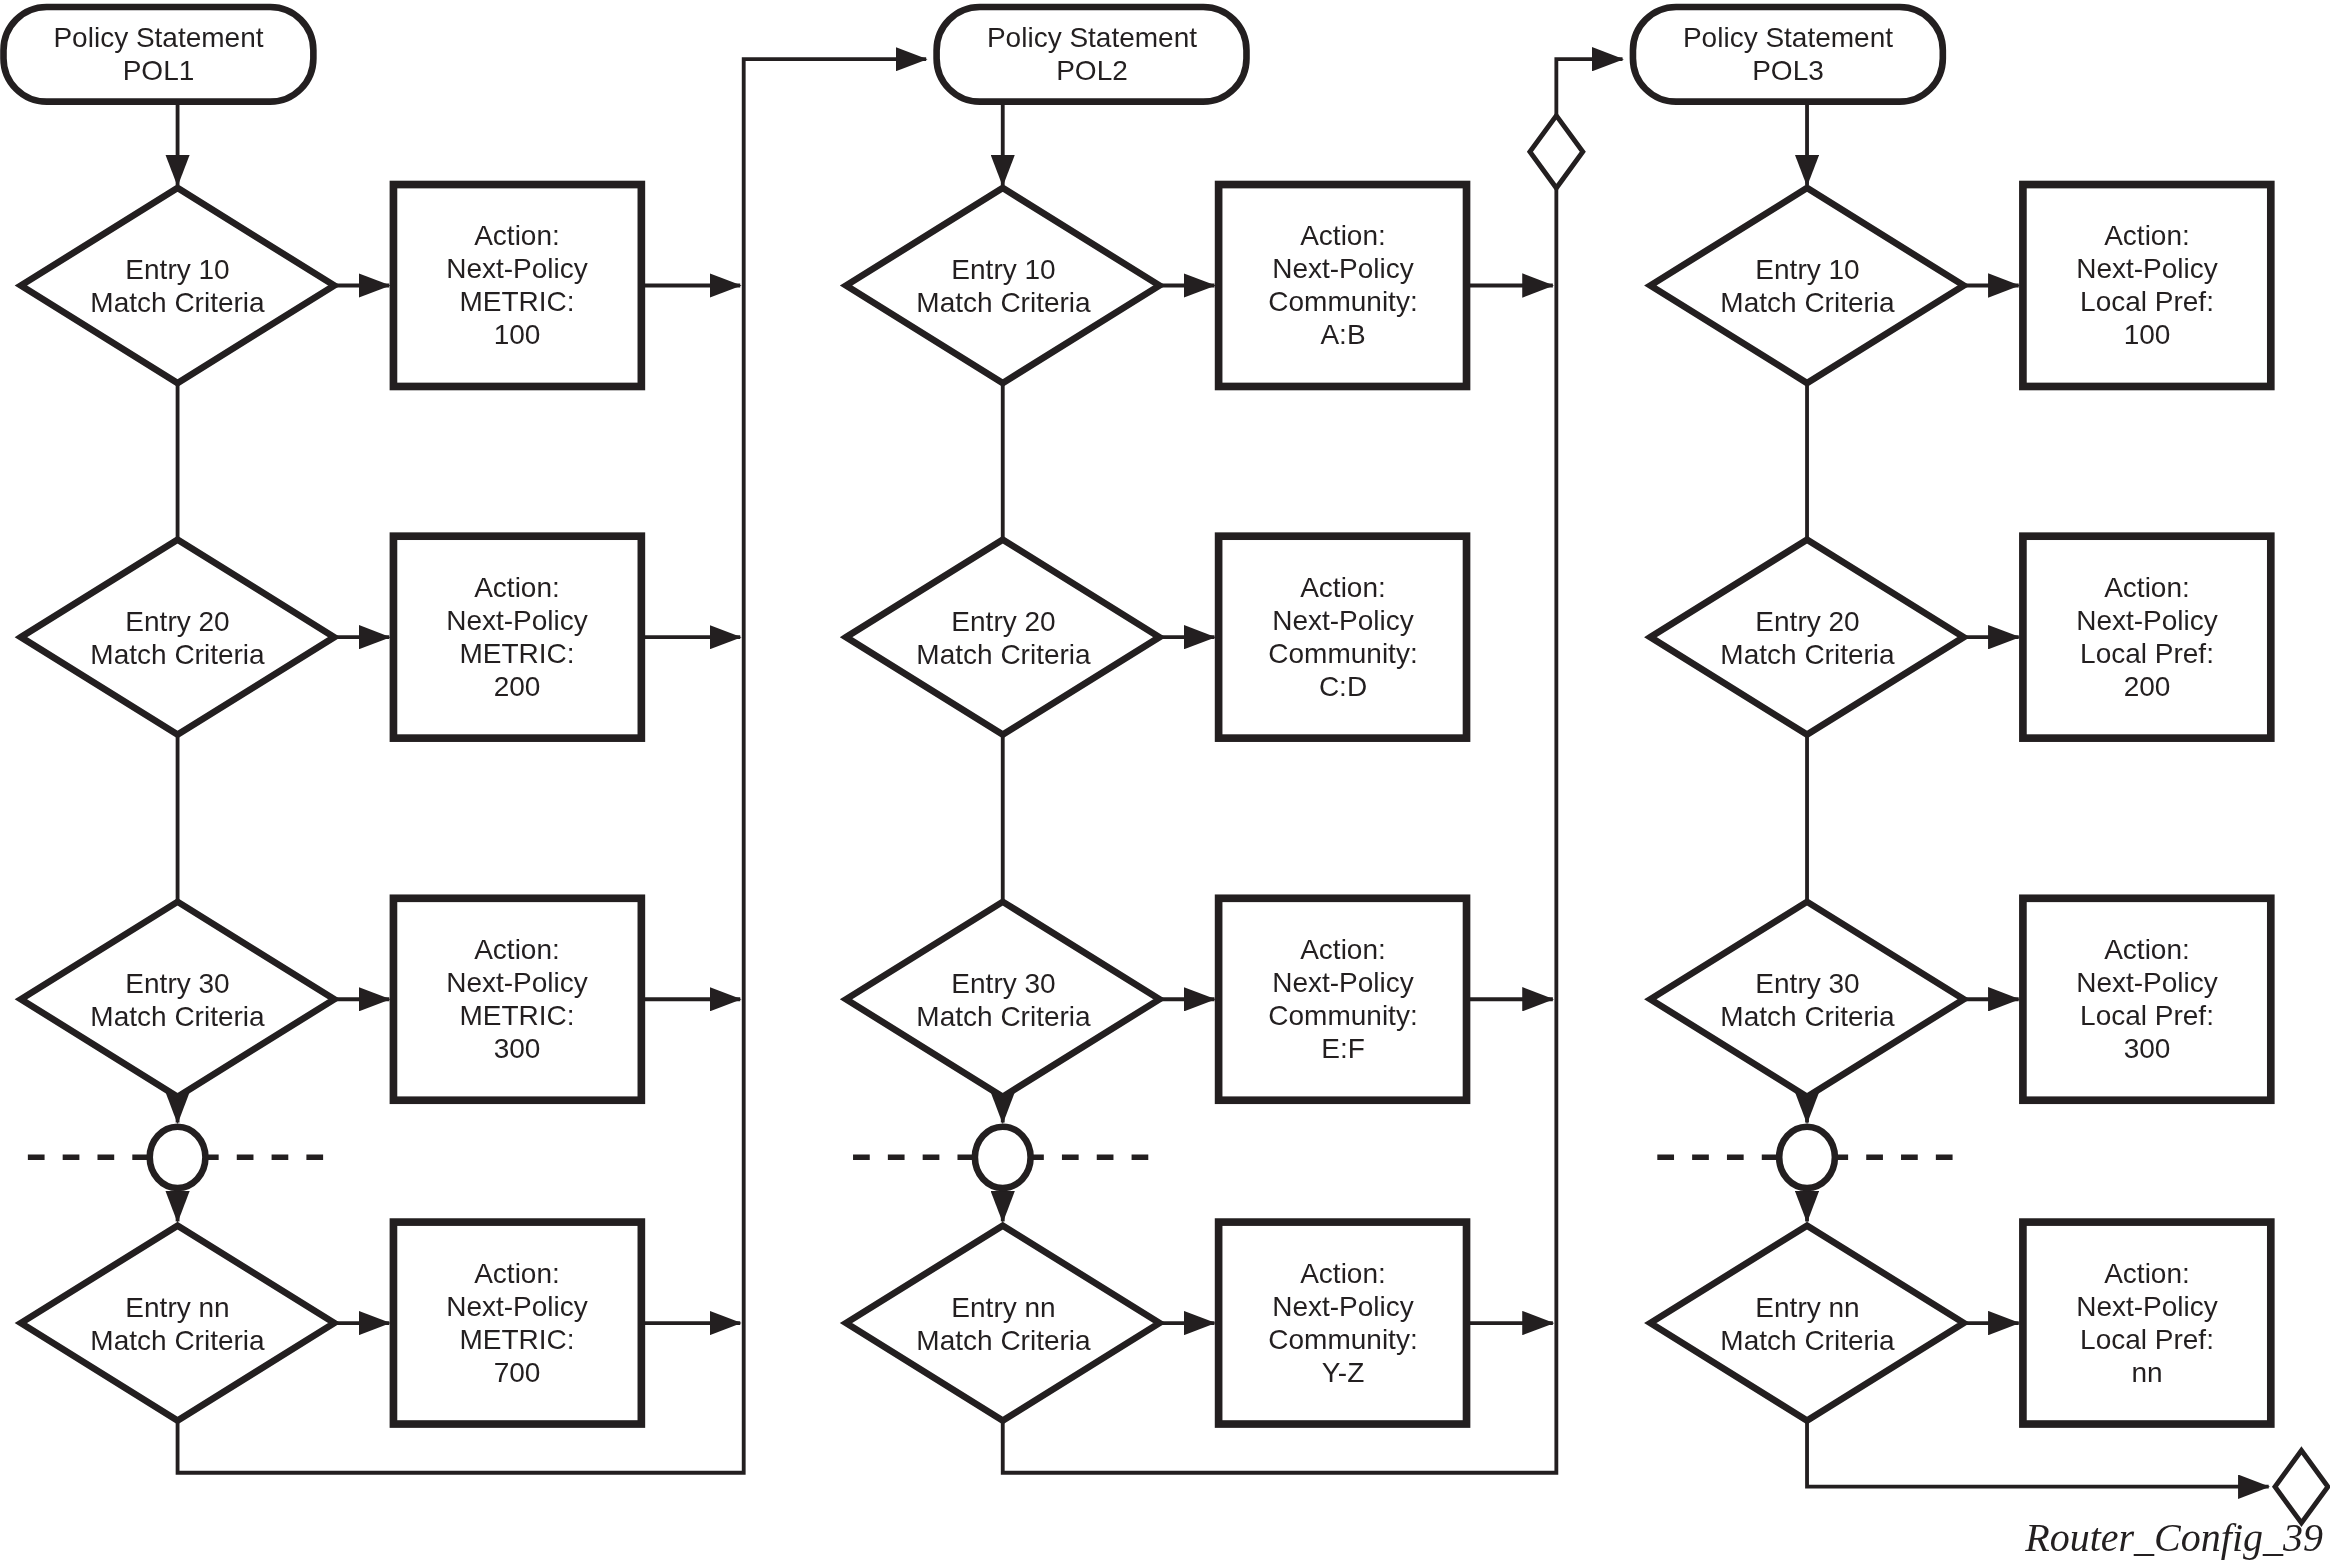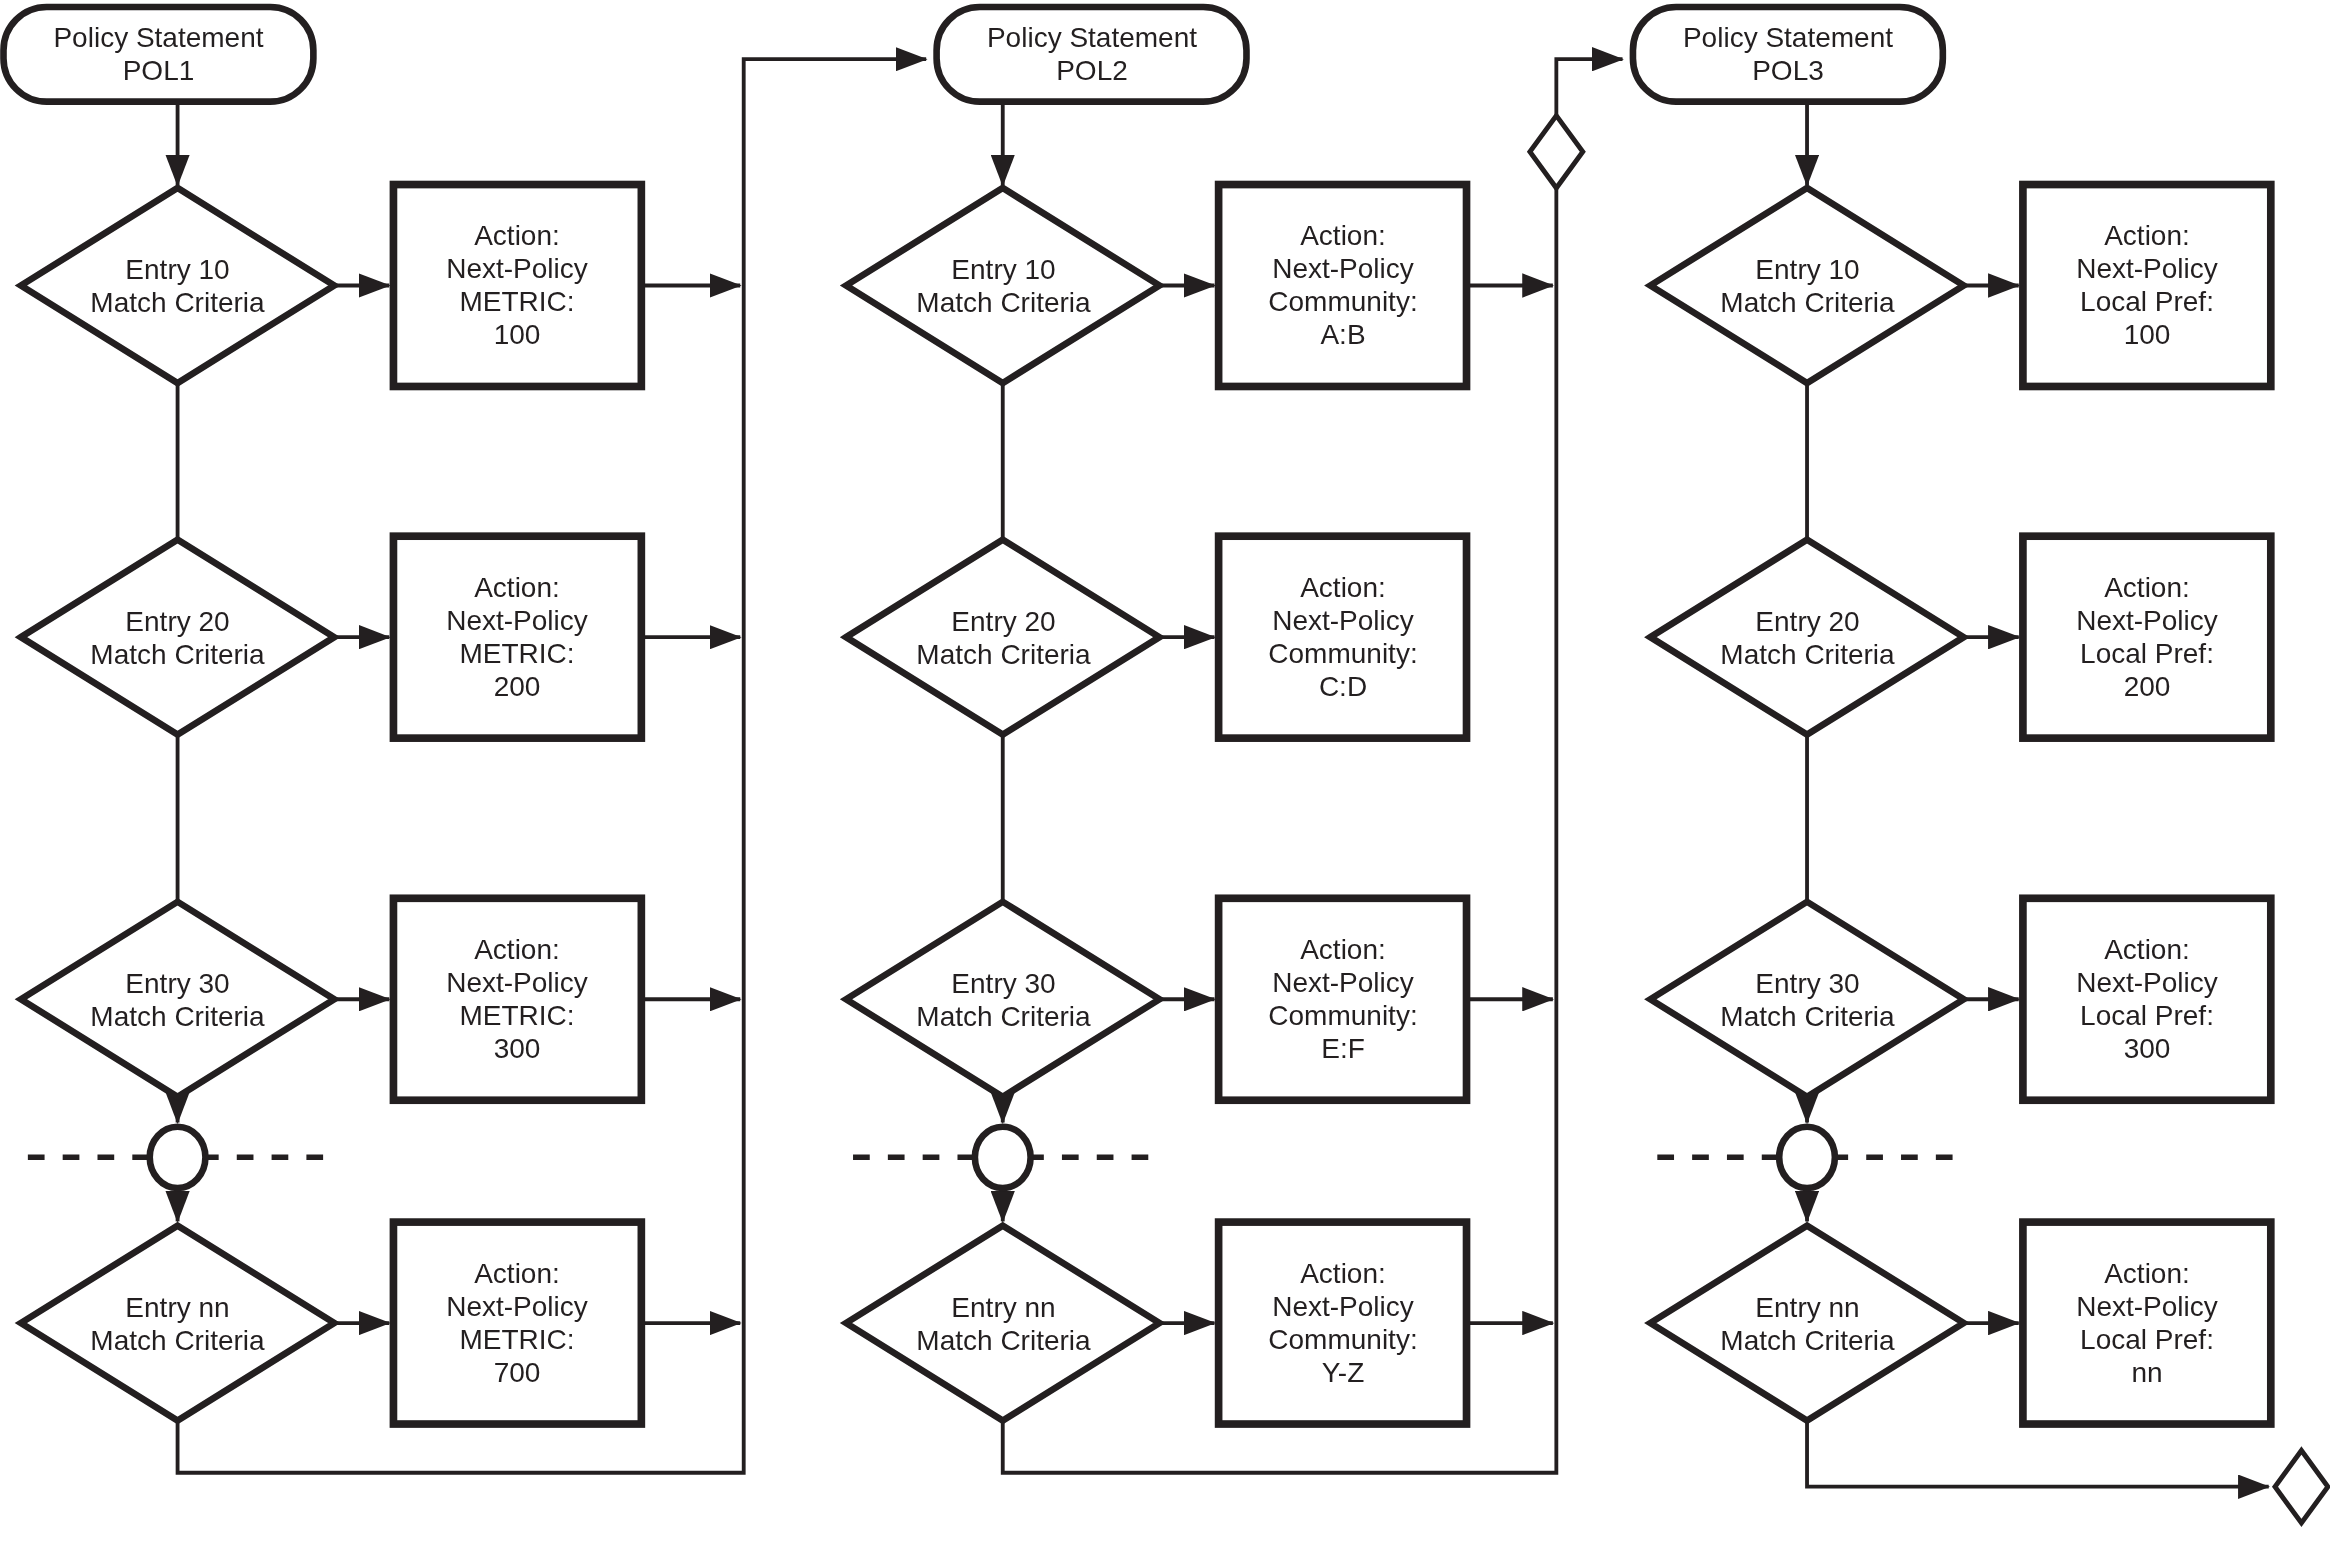--- a/index.html
+++ b/index.html
@@ -252,15 +252,16 @@
   <div>Local Pref:</div>
   <div>300</div>
 </div>
 <div class="txt" style="left:2026px;top:1225px;width:242px;height:196px;">
   <div>Action:</div>
   <div>Next-Policy</div>
   <div>Local Pref:</div>
   <div>nn</div>
 </div>
 
+<div class="cap" style="left:1943px;top:1515px;width:380px;height:47px;">Router_Config_39</div>
 
 </div>
 
 
 </body></html>

